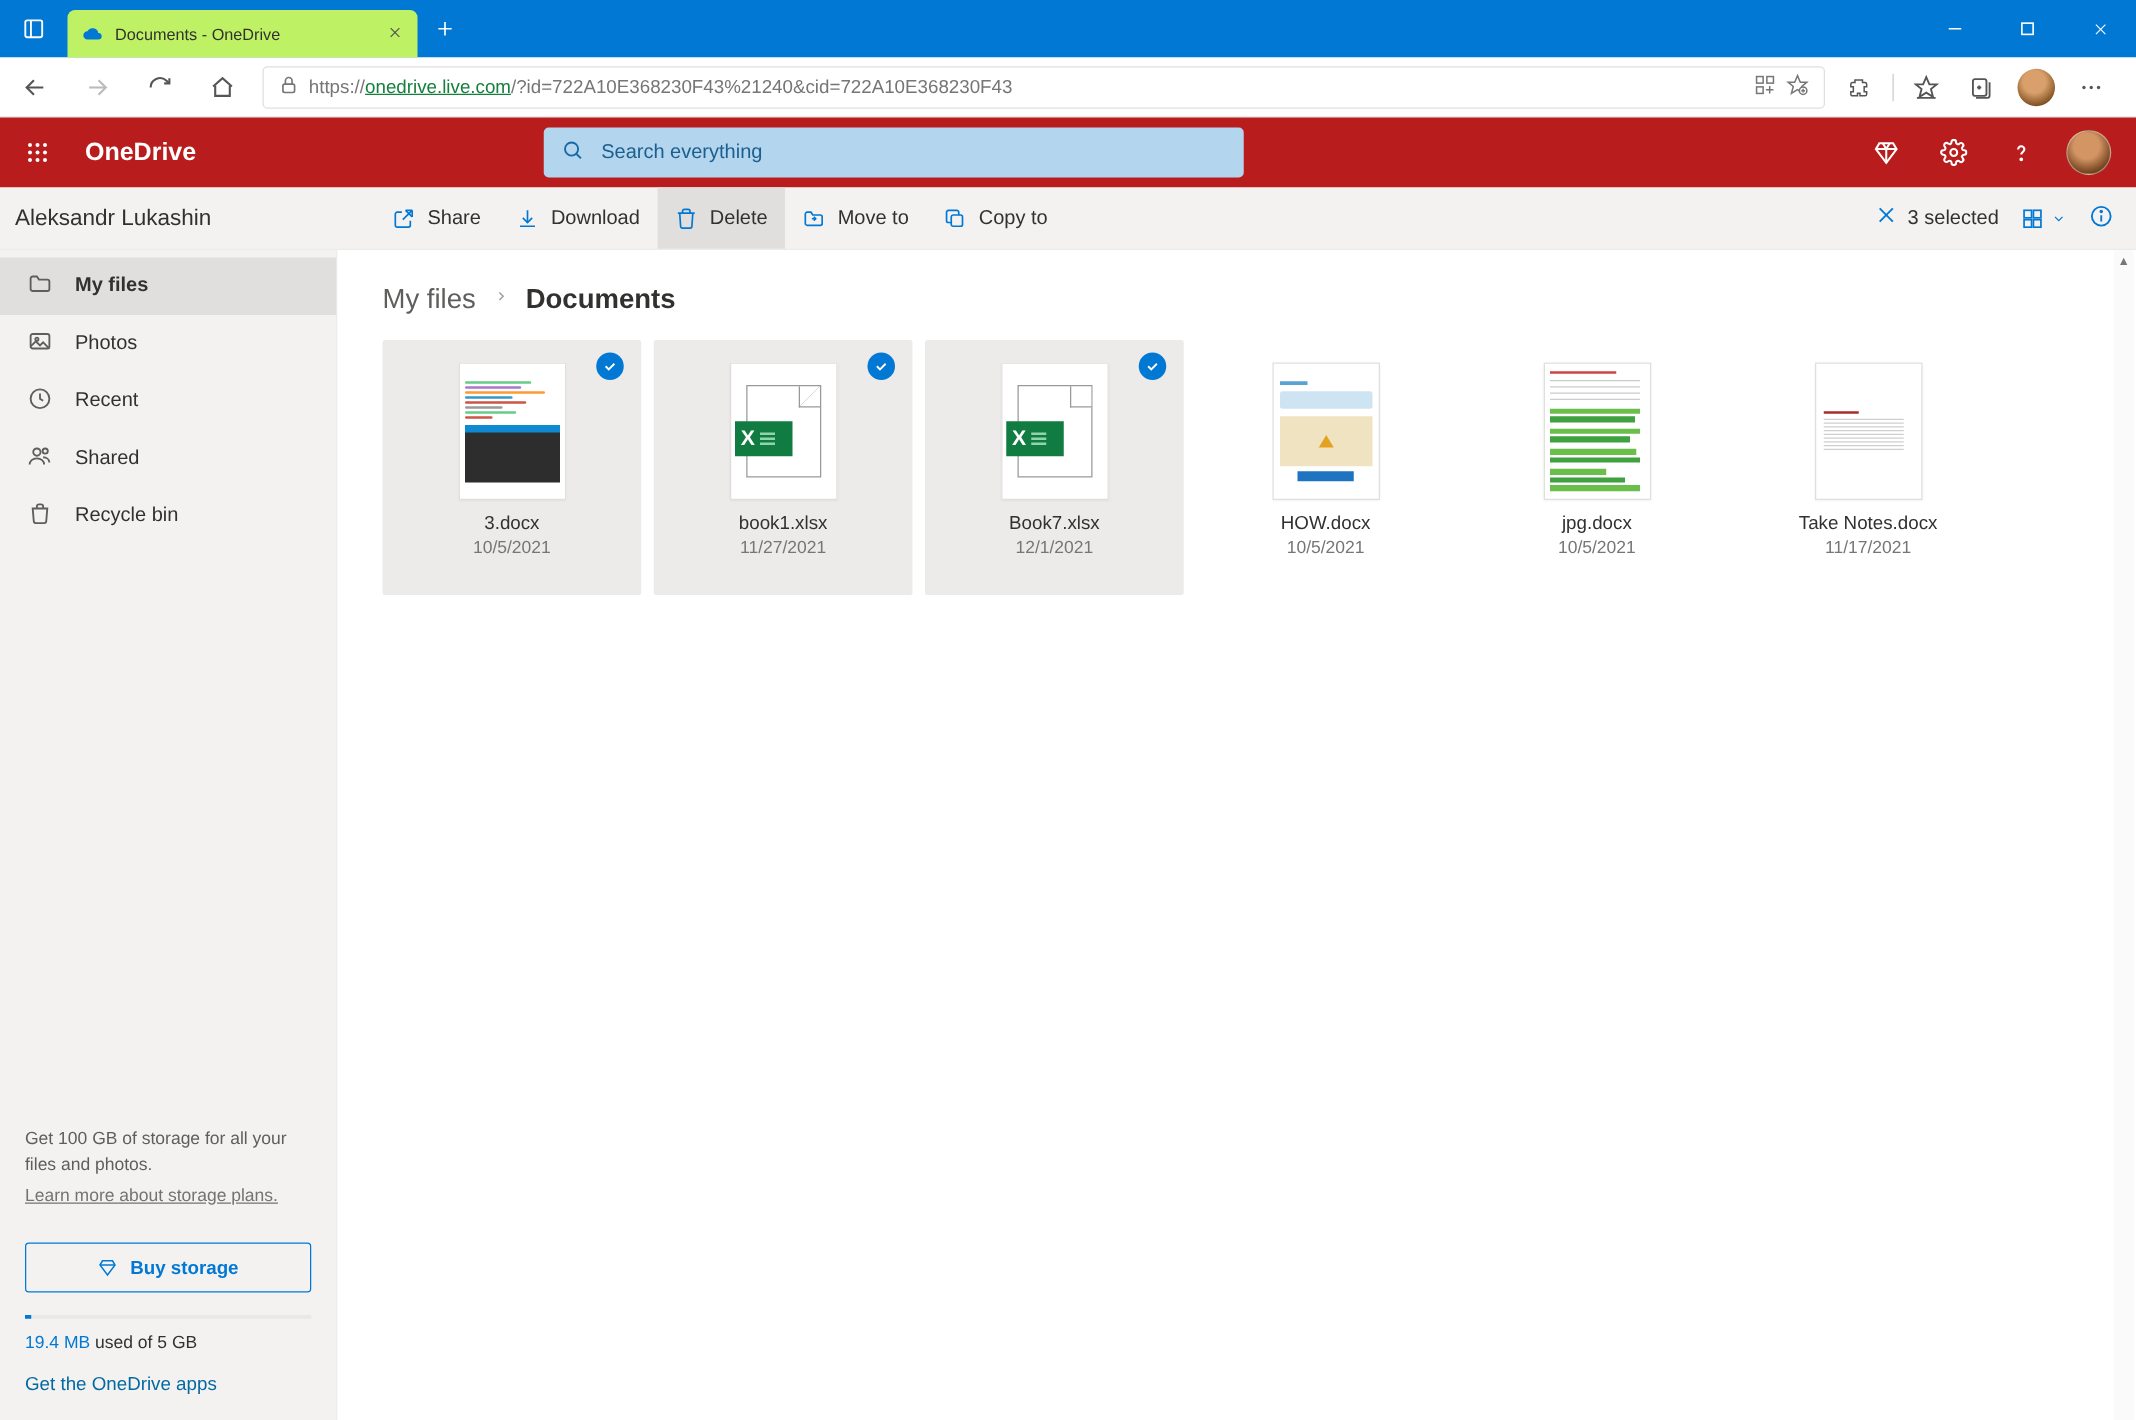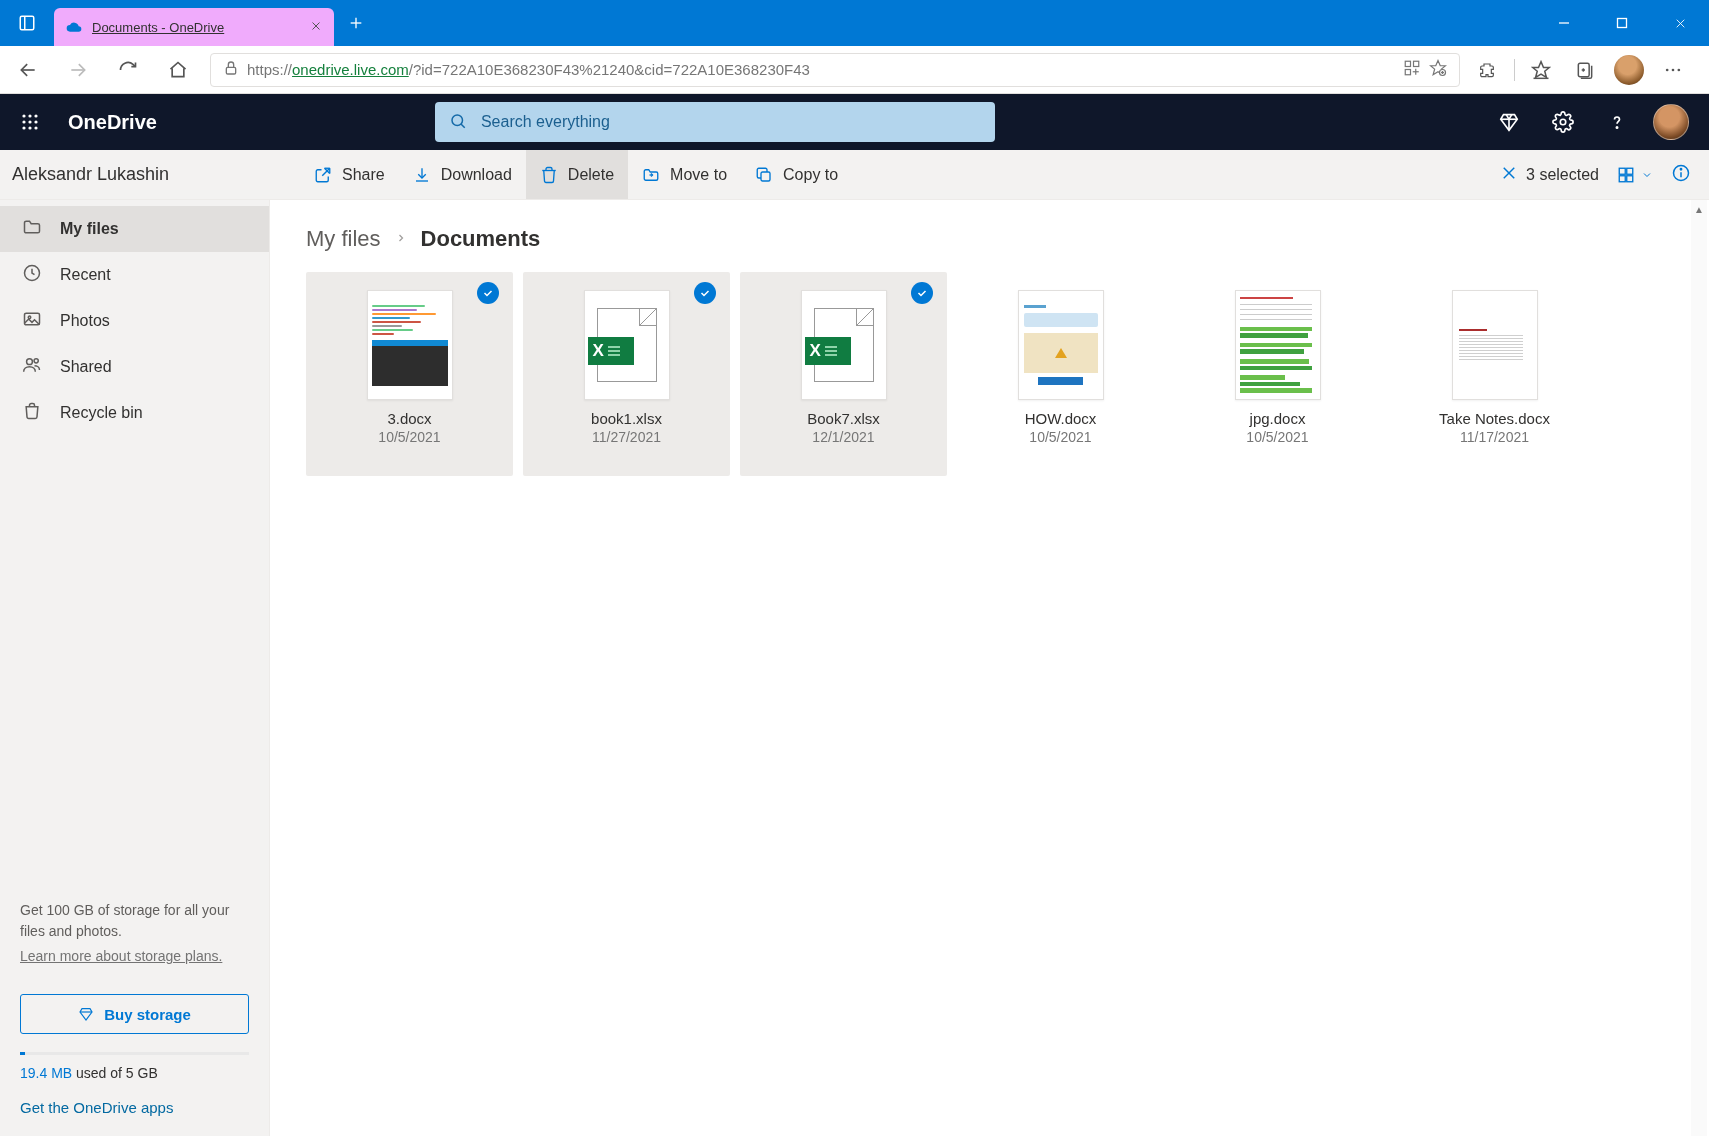--- a/index.html
+++ b/index.html
@@ -2,42 +2,42 @@
 <html><head>
 <meta charset="utf-8">
 <style>
   * { box-sizing: border-box; margin: 0; padding: 0; font-family: "Segoe UI", -apple-system, sans-serif; }
   body { width: 1709px; height: 1136px; overflow: hidden; background: #fff; font-size: 15px; color: #323130; }
 
   
   .titlebar { height: 46px; background: #0078d4; display: flex; align-items: center; }
   .tab-area { display: flex; align-items: center; height: 46px; }
   .sidebar-toggle { width: 54px; height: 46px; display:flex; align-items:center; justify-content:center; color: #fff; }
-  .tab { height: 38px; background: #f0abfc; border-radius: 6px 6px 0 0; margin-top: 8px; display: flex; align-items: center; padding: 0 12px; gap: 10px; width: 280px; text-decoration: underline; }
+  .tab { height: 38px; background: #bef264; border-radius: 6px 6px 0 0; margin-top: 8px; display: flex; align-items: center; padding: 0 12px; gap: 10px; width: 280px; }
   .tab .favicon { width: 16px; height: 16px; }
   .tab .label { font-size: 13px; color: #323130; flex: 1; }
   .tab .close { color: #555; font-size: 14px; cursor: pointer; }
   .newtab-btn { width: 36px; height: 36px; display:flex; align-items:center; justify-content:center; color:#fff; margin-left: 4px; font-size: 22px; }
   .win-controls { margin-left: auto; display: flex; }
   .win-controls .wc { width: 58px; height: 46px; display:flex; align-items:center; justify-content:center; color:#fff; }
 
   .addr-bar { height: 48px; background: #fff; border-bottom: 1px solid #e1dfdd; display: flex; align-items: center; padding: 0 4px; gap: 2px; }
   .addr-btn { width: 48px; height: 48px; display:flex; align-items:center; justify-content:center; color:#555; }
   .addr-btn.disabled { color: #bbb; }
   .url-field { flex: 1; height: 34px; border: 1px solid #e1dfdd; border-radius: 4px; display: flex; align-items: center; padding: 0 12px; gap: 8px; color: #767676; margin: 0 6px; }
   .url-field .url { color: #767676; font-size: 15px; flex: 1; }
   .url-field .url .proto { color: #767676; }
   .url-field .url .host { color: #15803d; text-decoration: underline; }
   .addr-right { display:flex; align-items:center; gap:4px; padding-right: 12px; }
   .addr-right .ic { width: 40px; height: 40px; display:flex; align-items:center; justify-content:center; color:#555; }
   .addr-right .sep { width:1px; height:22px; background:#ccc; margin: 0 2px; }
   .avatar-small { width: 30px; height: 30px; border-radius: 50%; background: radial-gradient(circle at 45% 35%, #d9a06b 35%, #8b5a2b 70%, #3a2610 100%); }
 
   
-  .suite-header { height: 56px; background: #0f172a; display:flex; align-items:center; padding: 0 10px; gap: 18px; }
+  .suite-header { height: 56px; background: #b91c1c; display:flex; align-items:center; padding: 0 10px; gap: 18px; }
   .waffle { width: 40px; height: 40px; display:flex; align-items:center; justify-content:center; color:#fff; }
   .brand { color:#fff; font-weight:600; font-size:20px; }
   .search-wrap { margin-left: 260px; border-radius: 14px; }
   .search { width: 560px; height: 40px; background: #b3d5ed; border-radius: 4px; display:flex; align-items:center; padding: 0 14px; gap: 14px; }
   .search svg { color: #156aa8; }
   .search input { flex:1; border:0; background:transparent; font-size:16px; color:#1b5f8f; outline:none; }
   .search input::placeholder { color:#1b5f8f; }
   .suite-right { margin-left:auto; display:flex; align-items:center; gap: 18px; padding-right: 10px; }
   .suite-right .hi { color:#fff; width:36px; height:36px; display:flex; align-items:center; justify-content:center; }
   .avatar-med { width: 36px; height: 36px; border-radius:50%; background: radial-gradient(circle at 45% 35%, #d49564 35%, #7b4a25 70%, #2b1a0a 100%); border: 1px solid rgba(255,255,255,0.4); }
@@ -372,32 +372,32 @@
   <div class="leftnav">
     <div class="nav-list" id="nav-list">
         <div class="nav-item active">
           <span><svg width="20" height="20" viewBox="0 0 24 24" fill="none" stroke="currentColor" stroke-width="1.8">
               <path d="M3 7a2 2 0 012-2h4l2 3h8a2 2 0 012 2v7a2 2 0 01-2 2H5a2 2 0 01-2-2V7z"></path>
             </svg></span>
           <span>My files</span>
         </div>
         <div class="nav-item">
           <span><svg width="20" height="20" viewBox="0 0 24 24" fill="none" stroke="currentColor" stroke-width="1.8">
-              <circle cx="12" cy="12" r="9"></circle>
-              <polyline points="12 7 12 12 15 14"></polyline>
-            </svg></span>
-          <span>Recent</span>
-        </div>
-        <div class="nav-item">
-          <span><svg width="20" height="20" viewBox="0 0 24 24" fill="none" stroke="currentColor" stroke-width="1.8">
               <rect x="3" y="5" width="18" height="14" rx="2"></rect>
               <circle cx="9" cy="10" r="1.5"></circle>
               <path d="M3 17l5-5 4 4 3-3 6 6"></path>
             </svg></span>
           <span>Photos</span>
+        </div>
+        <div class="nav-item">
+          <span><svg width="20" height="20" viewBox="0 0 24 24" fill="none" stroke="currentColor" stroke-width="1.8">
+              <circle cx="12" cy="12" r="9"></circle>
+              <polyline points="12 7 12 12 15 14"></polyline>
+            </svg></span>
+          <span>Recent</span>
         </div>
         <div class="nav-item">
           <span><svg width="20" height="20" viewBox="0 0 24 24" fill="none" stroke="currentColor" stroke-width="1.8">
               <circle cx="9" cy="8" r="3.5"></circle>
               <path d="M2 20c0-3.5 3-6 7-6s7 2.5 7 6"></path>
               <circle cx="17" cy="7" r="2.5"></circle>
               <path d="M15 13c3 0 6 1.8 6 5"></path>
             </svg></span>
           <span>Shared</span>
         </div>

